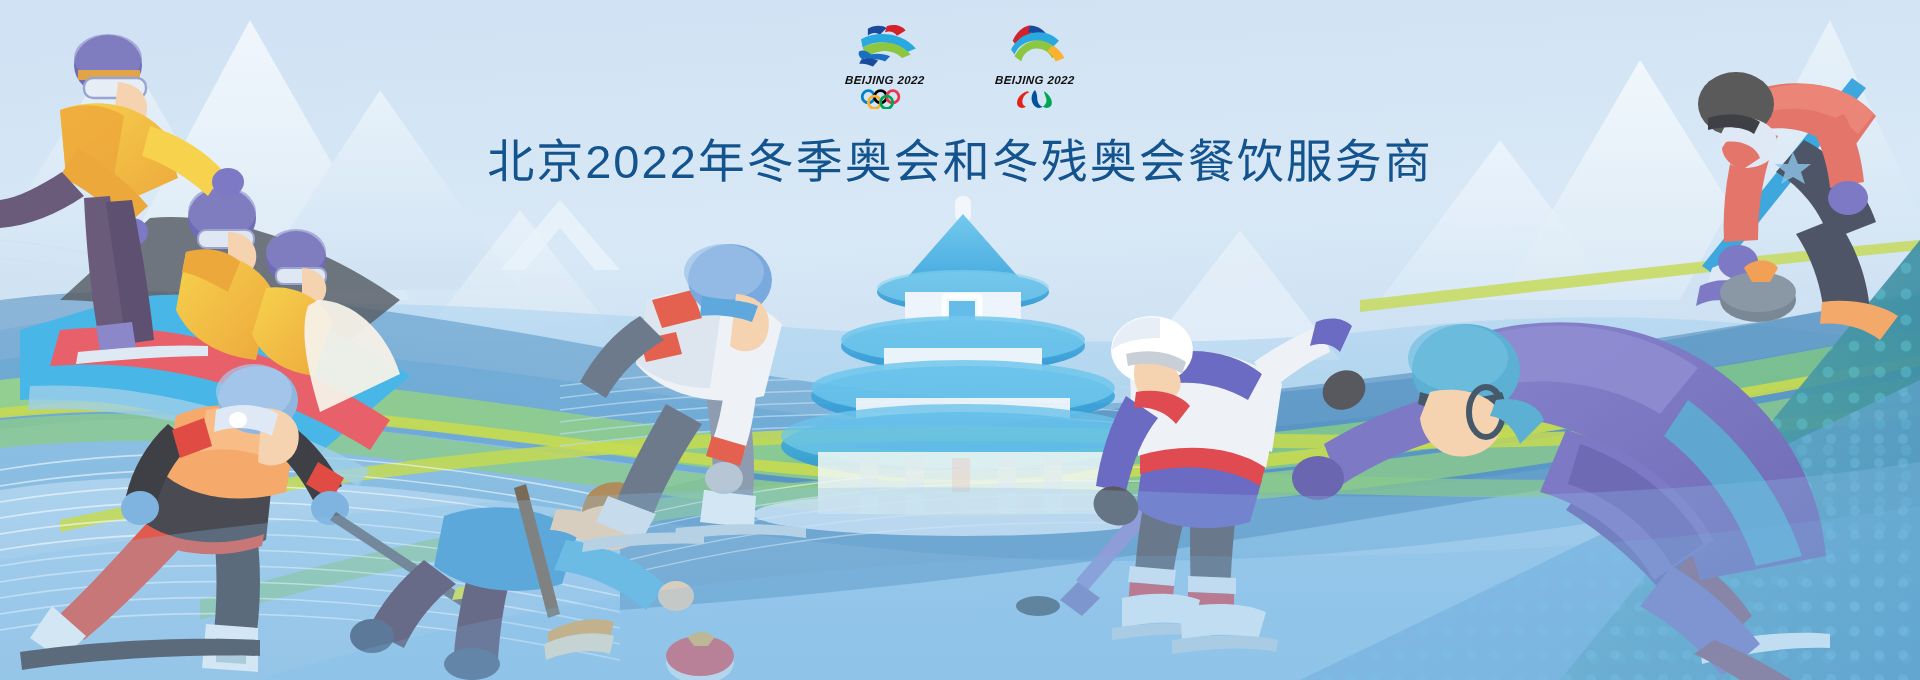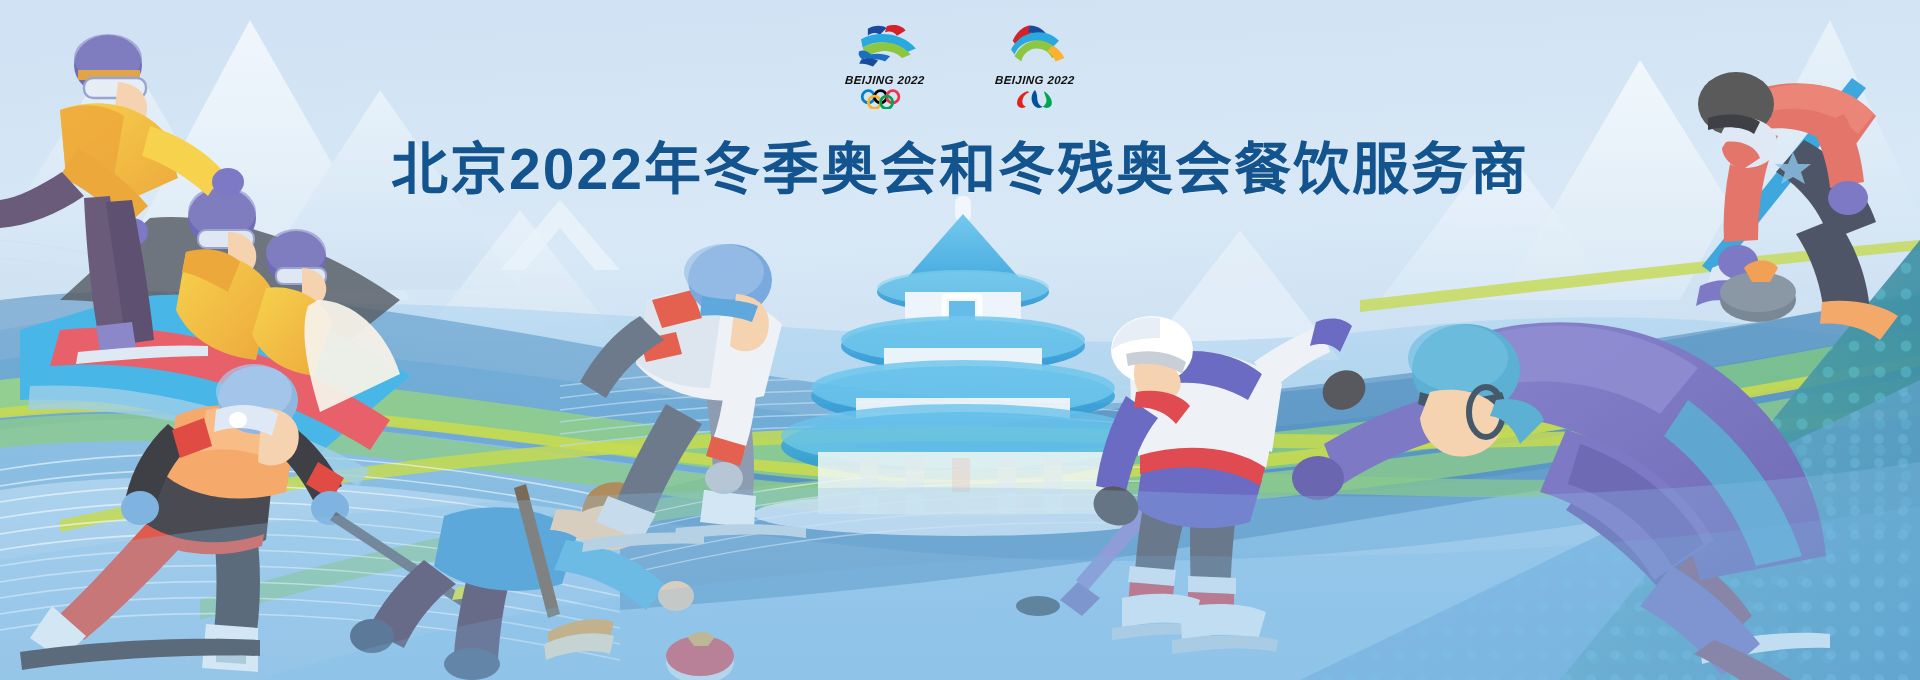--- a/index.html
+++ b/index.html
@@ -33,22 +33,22 @@
     font-weight:bold; font-style:italic;
     font-size:11.5px; letter-spacing:.4px; color:#111;
     margin-top:4px; white-space:nowrap;
     transform:skewX(-4deg);
   }
   .emblem-rings { margin-top:3px; height:20px; }
 
   #page-title {
     margin-top:14px;
     font-family:"Liberation Sans", sans-serif;
-    font-weight:bold;
-    font-size:57px;
+    font-weight:normal;
+    font-size:47px;
     letter-spacing:2px;
     color:#14548e;
     text-shadow:0 1px 0 rgba(255,255,255,.25);
     white-space:nowrap;
     pointer-events:auto;
   }
 </style>
 </head>
 <body>
 

